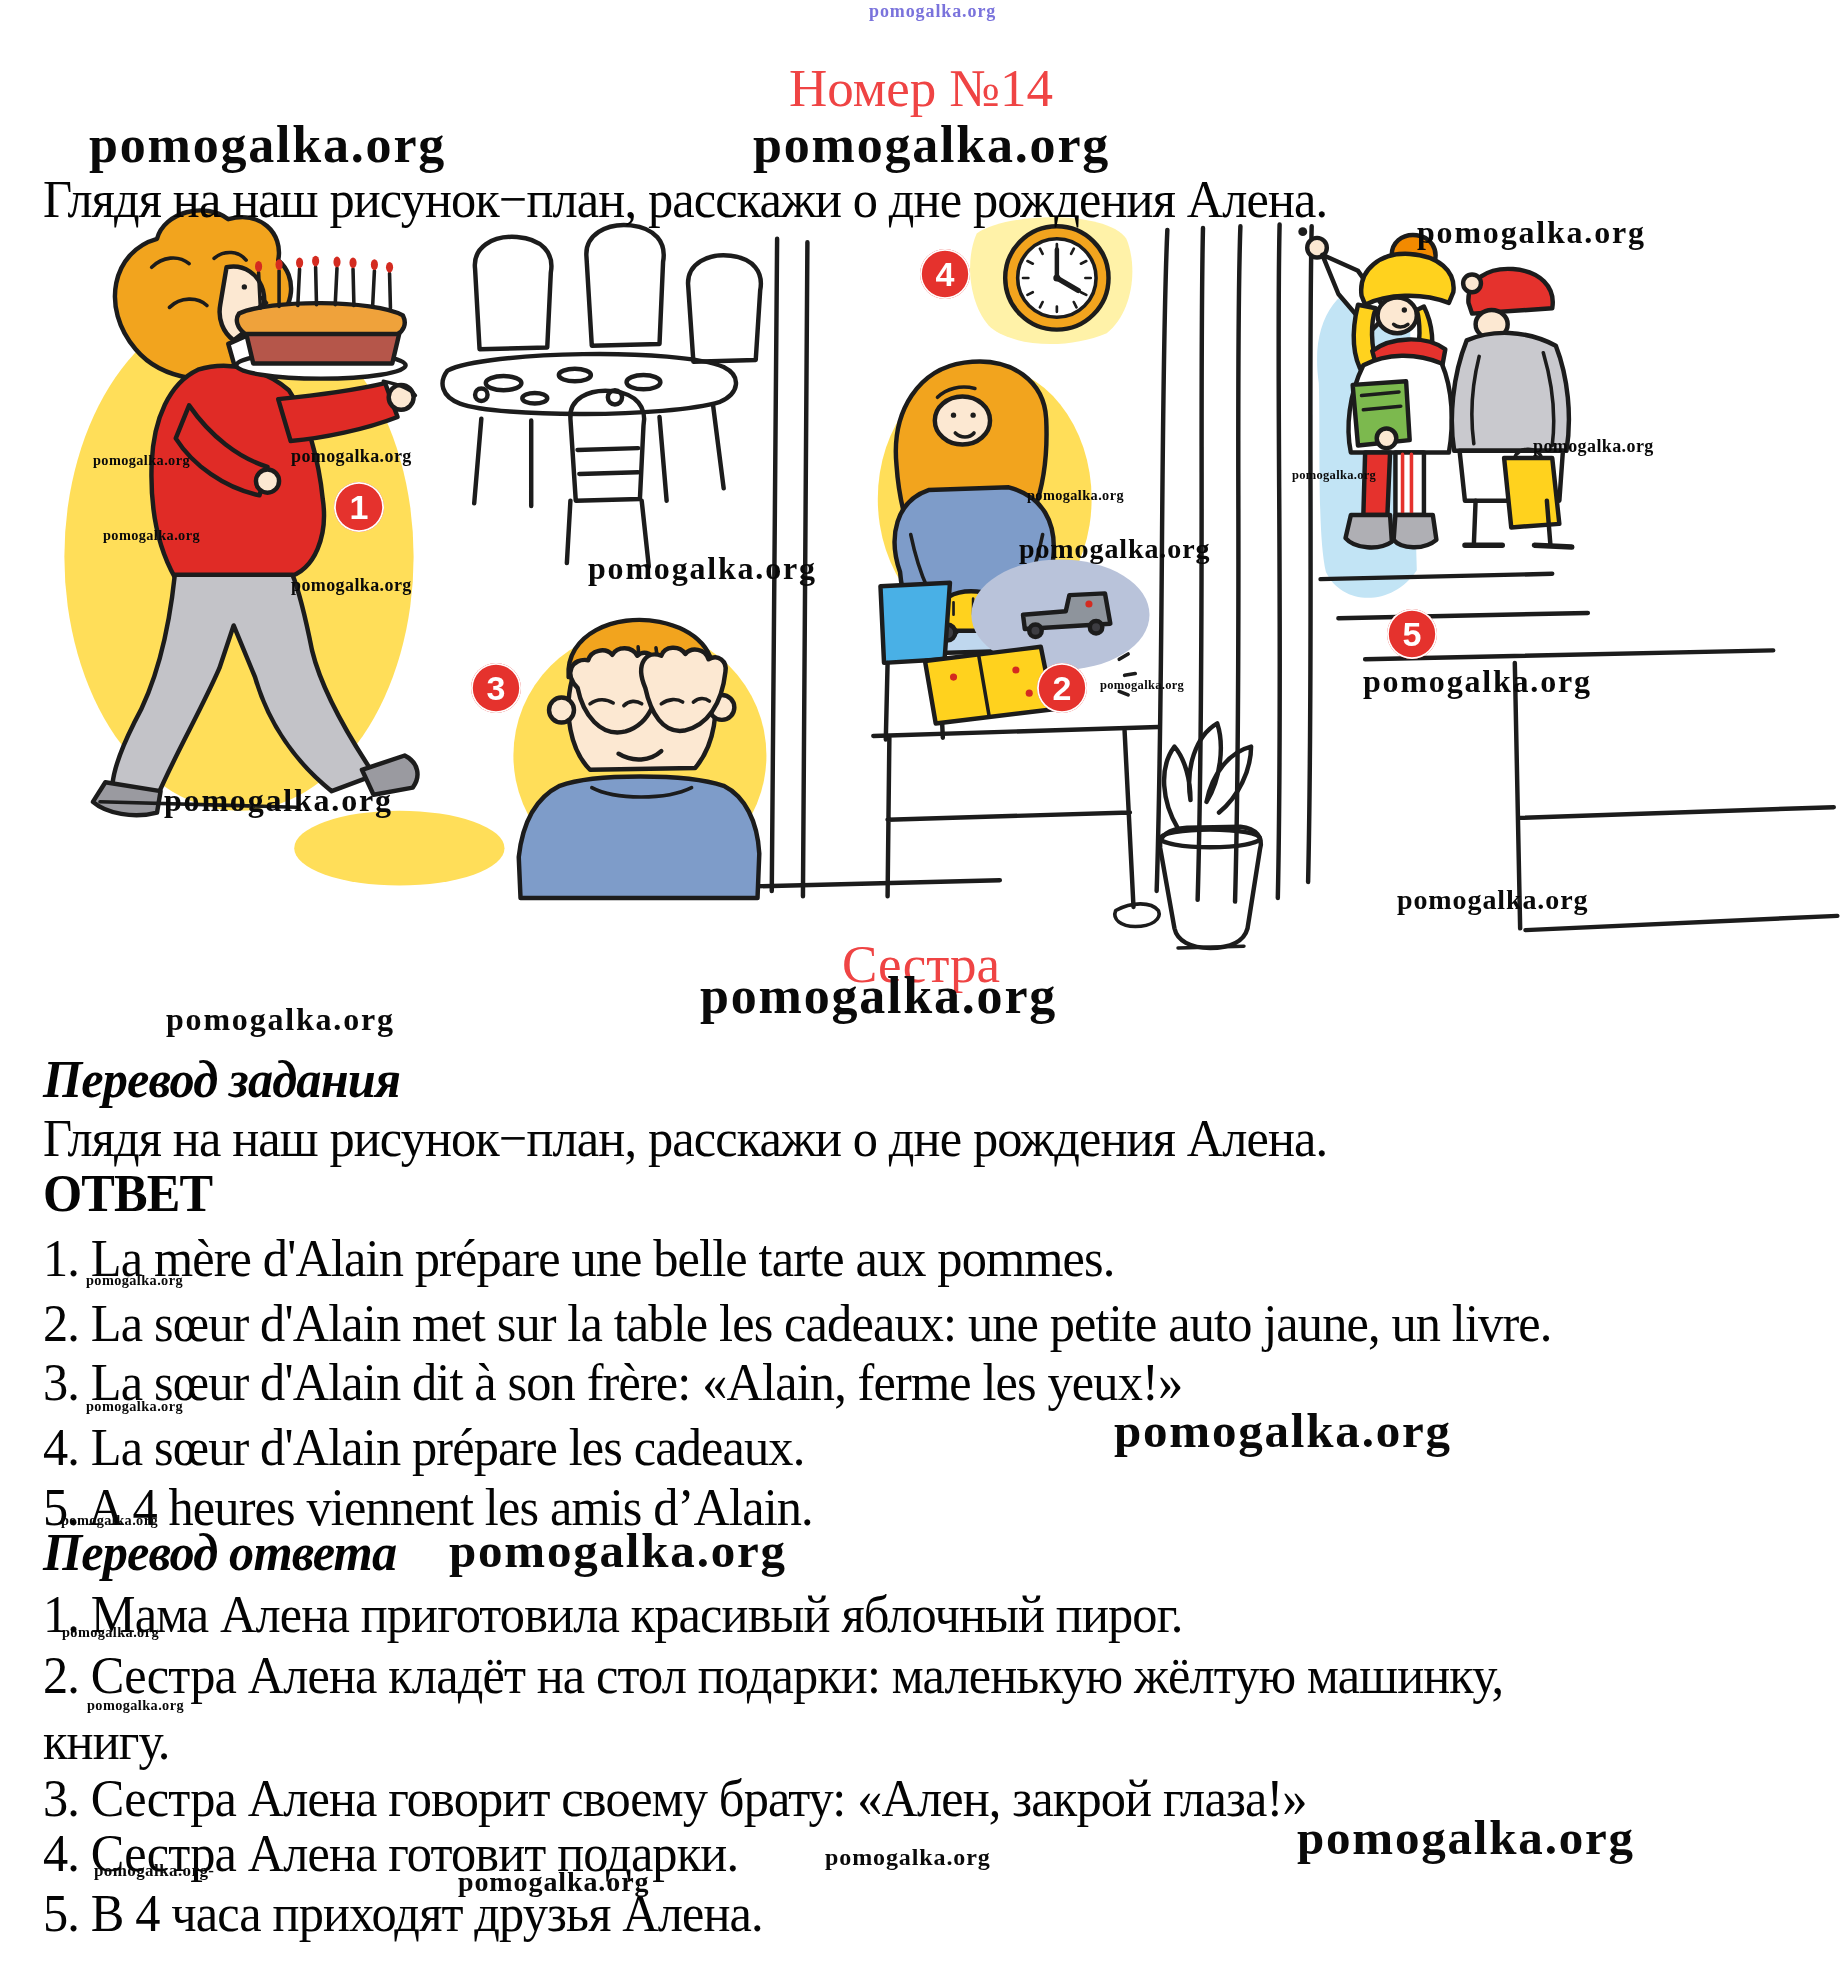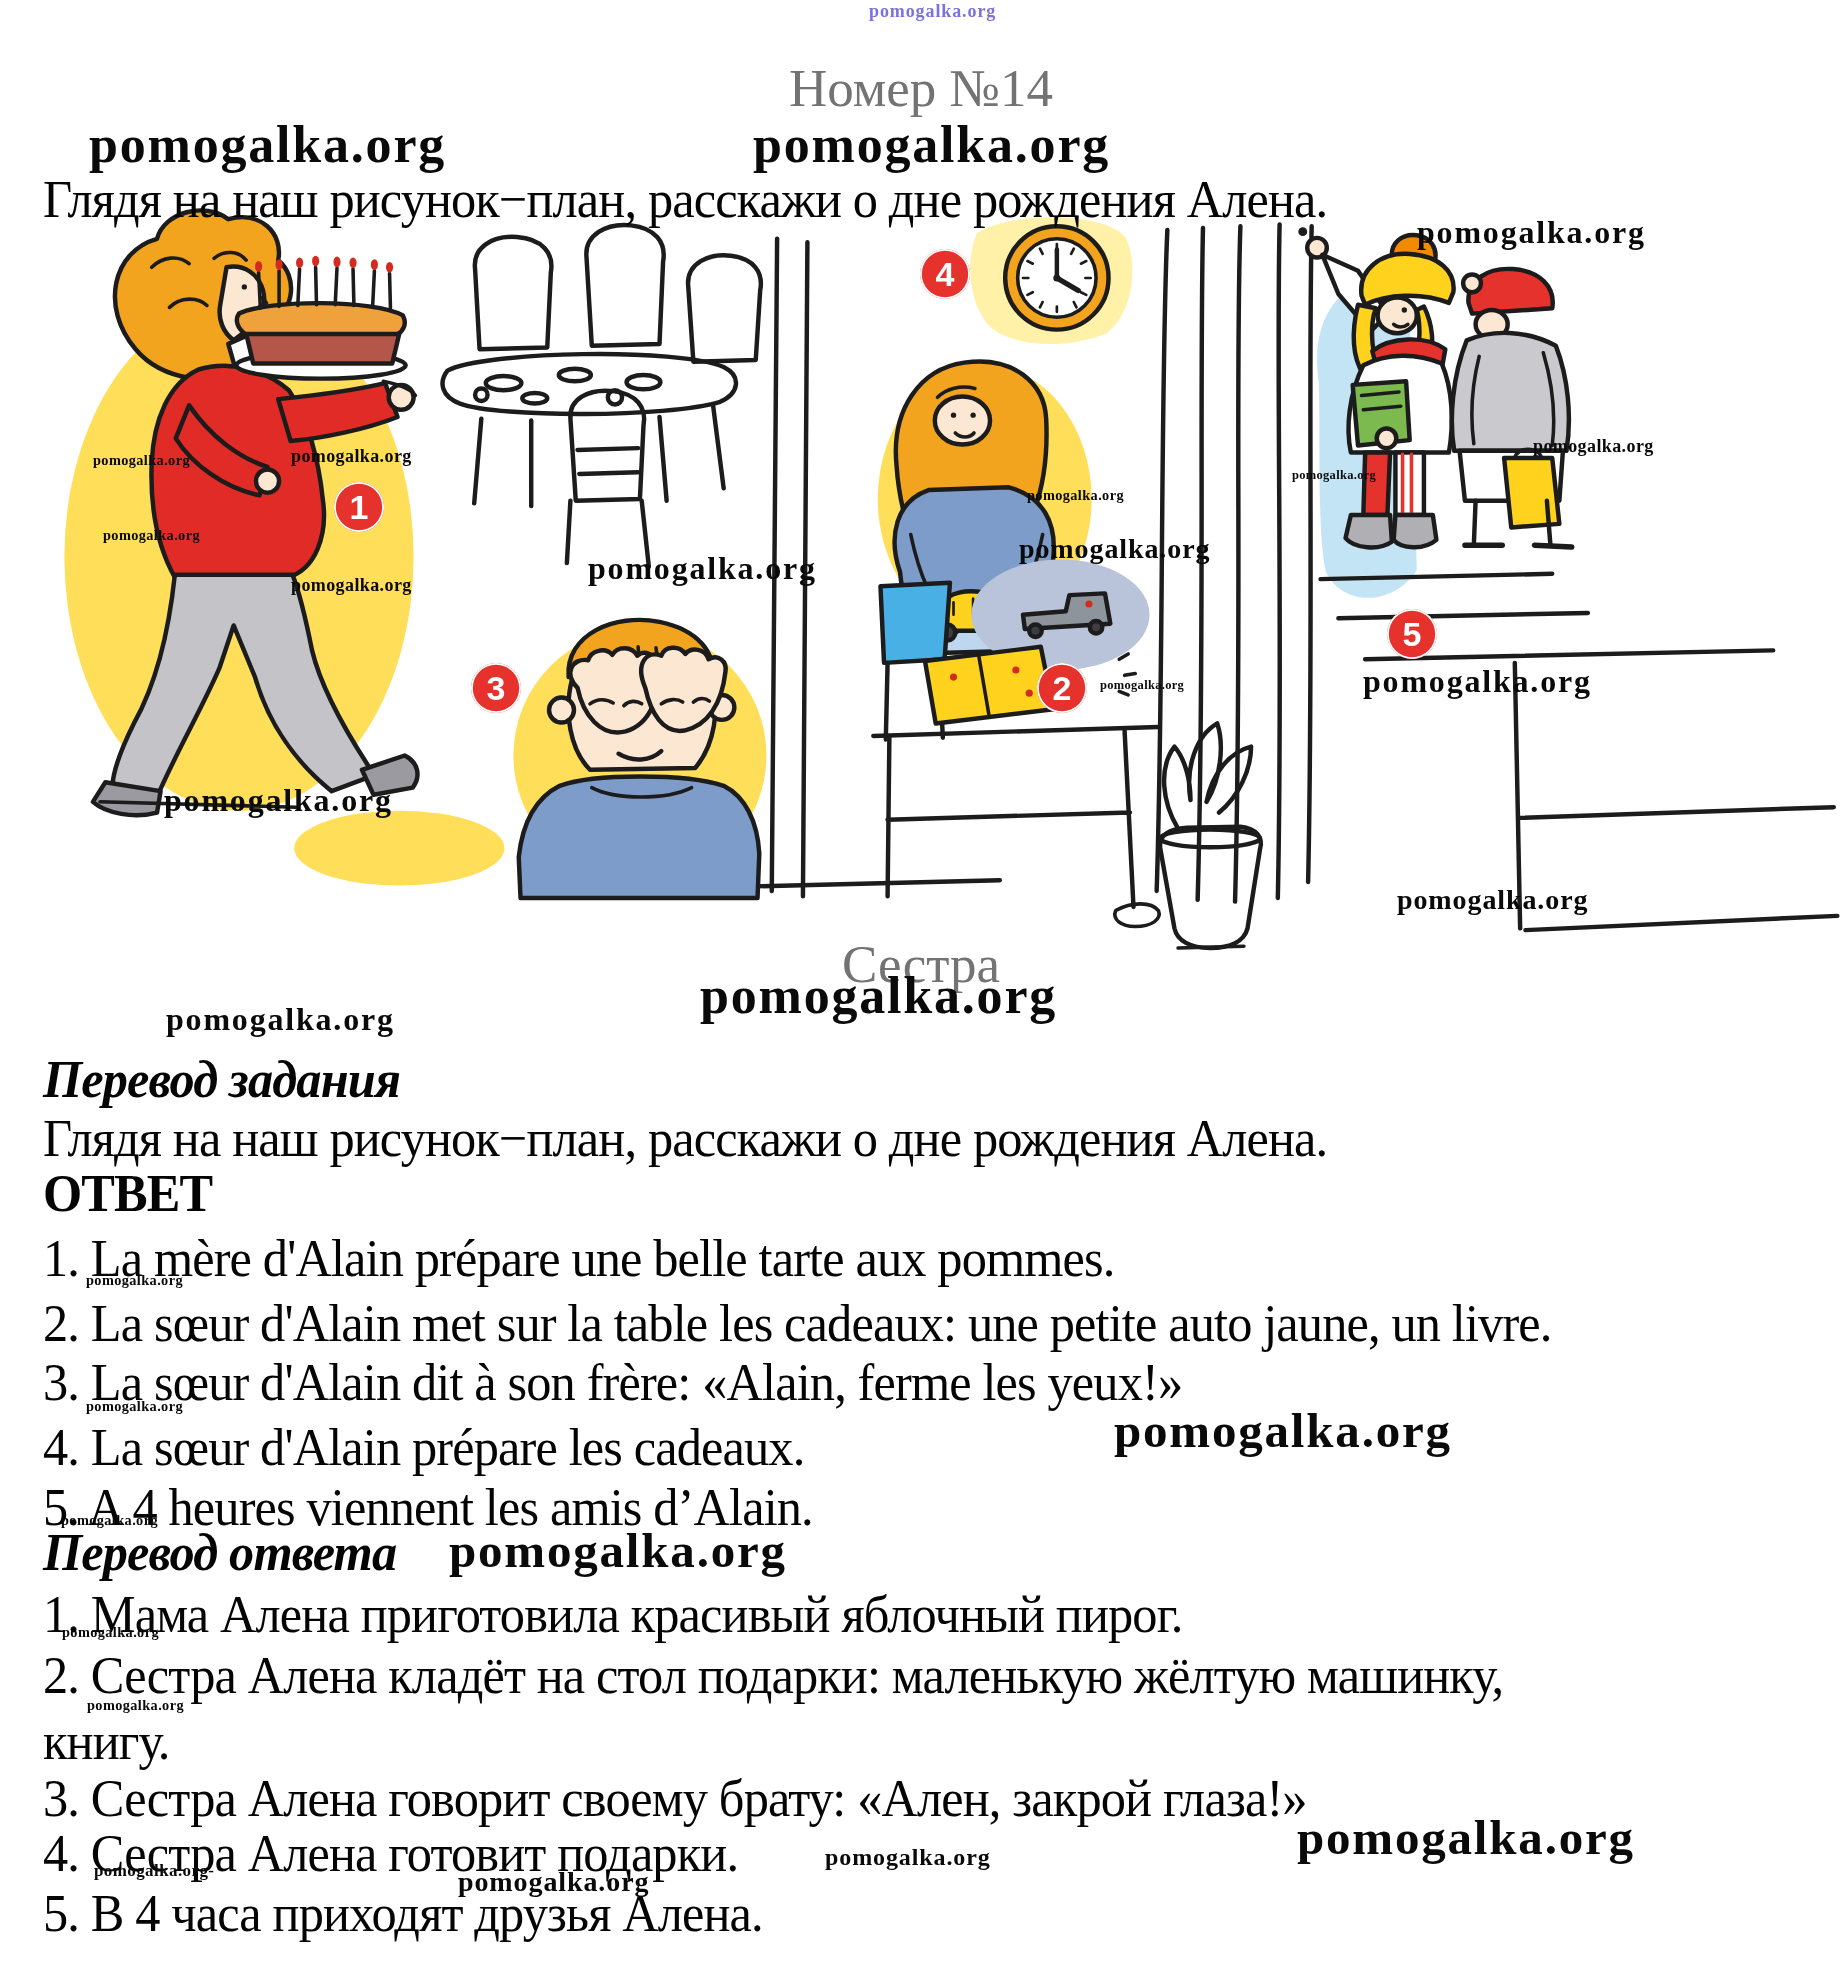--- a/index.html
+++ b/index.html
@@ -20,21 +20,21 @@
     white-space:nowrap;
     letter-spacing:-0.9px;
     transform:scaleX(.95);
     transform-origin:left top;
     color:#040404;
   }
   .center-line{
     position:absolute;left:0;width:100%;
     text-align:center;
     font-family:"Liberation Serif",serif;
-    font-size:53px;line-height:1;color:#737373;
+    font-size:53px;line-height:1;color:#ef4444;
   }
   .h-bold{font-weight:bold;}
   .h-italic{font-weight:bold;font-style:italic;}
   
   .wm{
     position:absolute;
     font-family:Liberation Serif, serif;
     color:#0a0a0a;
     line-height:1;
     white-space:nowrap;

